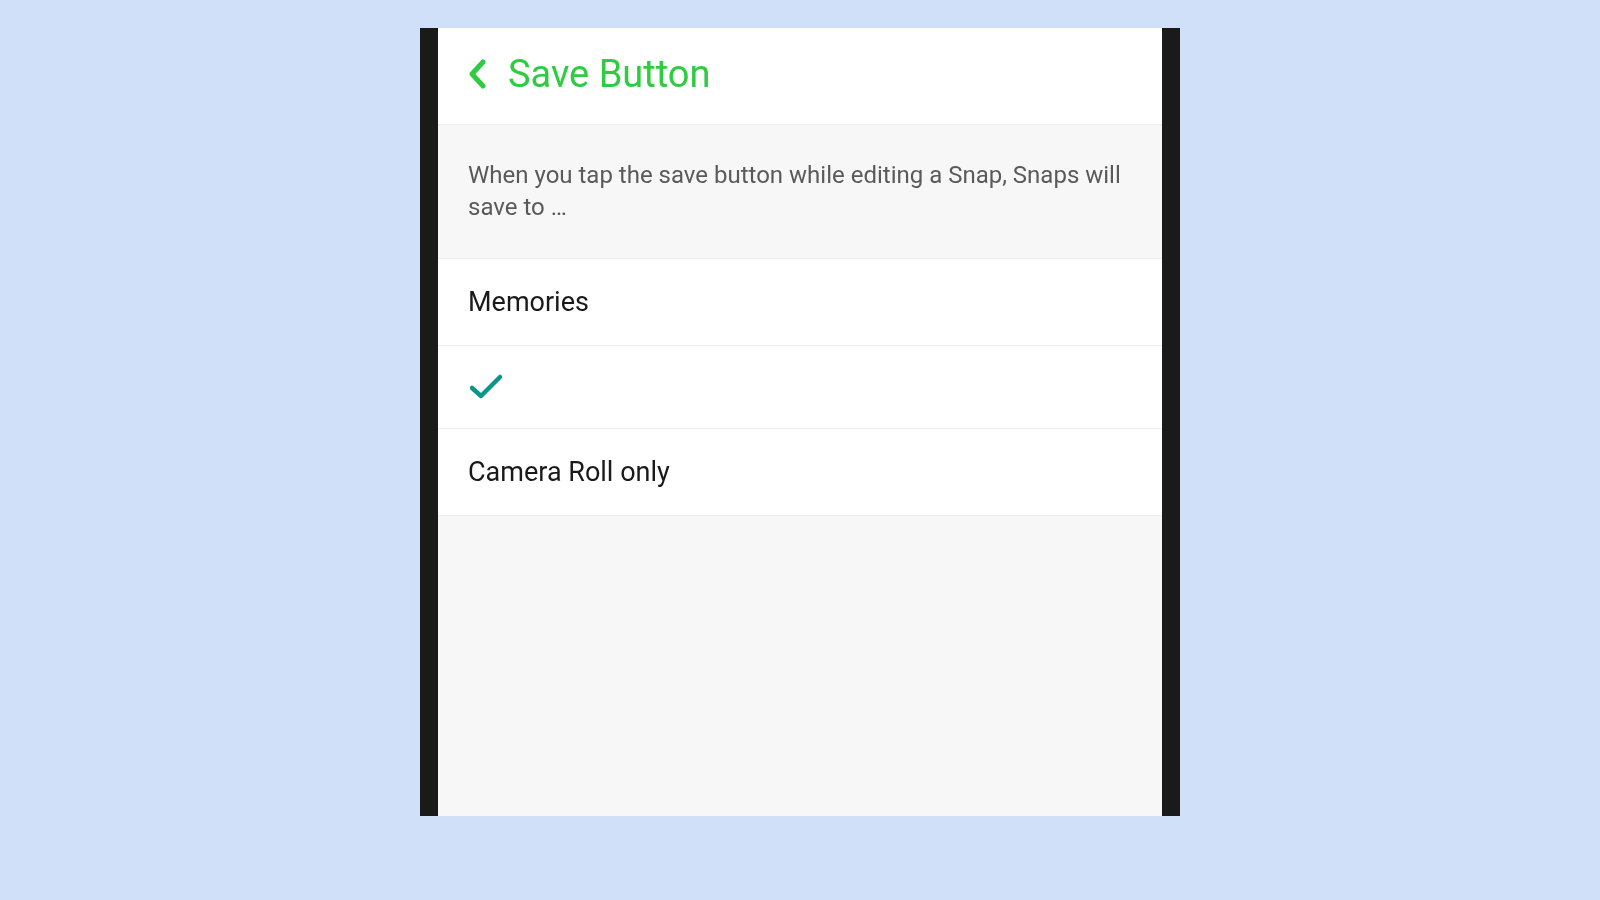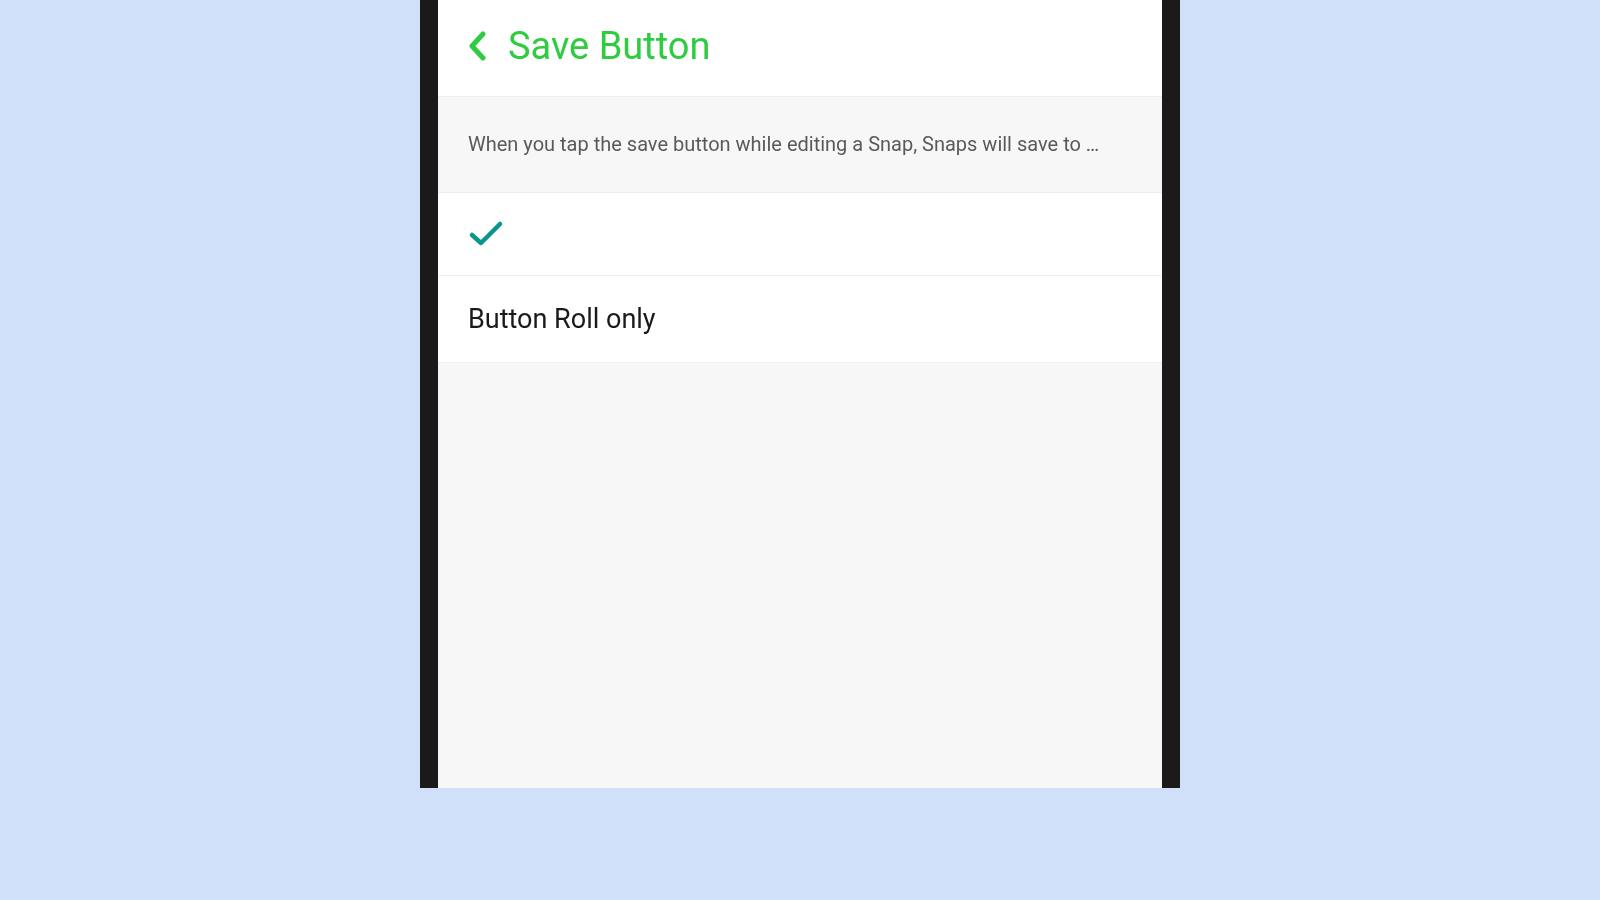--- a/index.html
+++ b/index.html
@@ -14,20 +14,21 @@
       font-family: -apple-system, BlinkMacSystemFont, "Segoe UI", Roboto, Helvetica, Arial, sans-serif;
       display: flex;
       justify-content: center;
       overflow: hidden;
     }
     .device-frame {
       width: 760px;
       height: 788px;
       background: #1a1a1a;
       padding: 0 18px;
+      margin-top: 28px;
     }
     .screen {
       width: 100%;
       height: 100%;
       background: #f7f7f7;
       display: flex;
       flex-direction: column;
     }
     .header {
       background: #ffffff;
@@ -49,21 +50,21 @@
       height: 30px;
     }
     .header-title {
       color: #2ecc40;
       font-size: 38px;
       font-weight: 400;
     }
     .description {
       padding: 34px 30px 34px 30px;
       color: #5a5a5a;
-      font-size: 20px;
+      font-size: 24px;
       line-height: 1.35;
       background: #f7f7f7;
     }
     .option-list {
       display: flex;
       flex-direction: column;
     }
     .option {
       background: #ffffff;
       padding: 27px 30px;
@@ -109,31 +110,34 @@
           <polyline points="15,3 4,15 15,27" fill="none" stroke="#2ecc40" stroke-width="5" stroke-linecap="round" stroke-linejoin="round"></polyline>
         </svg>
       </div>
       <div class="header-title">Save Button</div>
     </div>
 
     <div class="description">When you tap the save button while editing a Snap, Snaps will save to …</div>
 
     <div class="option-list">
 
+      <div class="option">
+        <span class="option-label">Memories</span>
+      </div>
 
       <div class="option">
         <span class="checkmark">
           <svg viewBox="0 0 36 28">
             <polyline points="4,15 13,23 32,4" fill="none" stroke="#0a9688" stroke-width="4.5" stroke-linecap="round" stroke-linejoin="round"></polyline>
           </svg>
         </span>
       </div>
 
       <div class="option">
-        <span class="option-label">Button Roll only</span>
+        <span class="option-label">Camera Roll only</span>
       </div>
 
     </div>
 
     <div class="filler"></div>
 
   </div>
 </div>
 
 </body></html>

